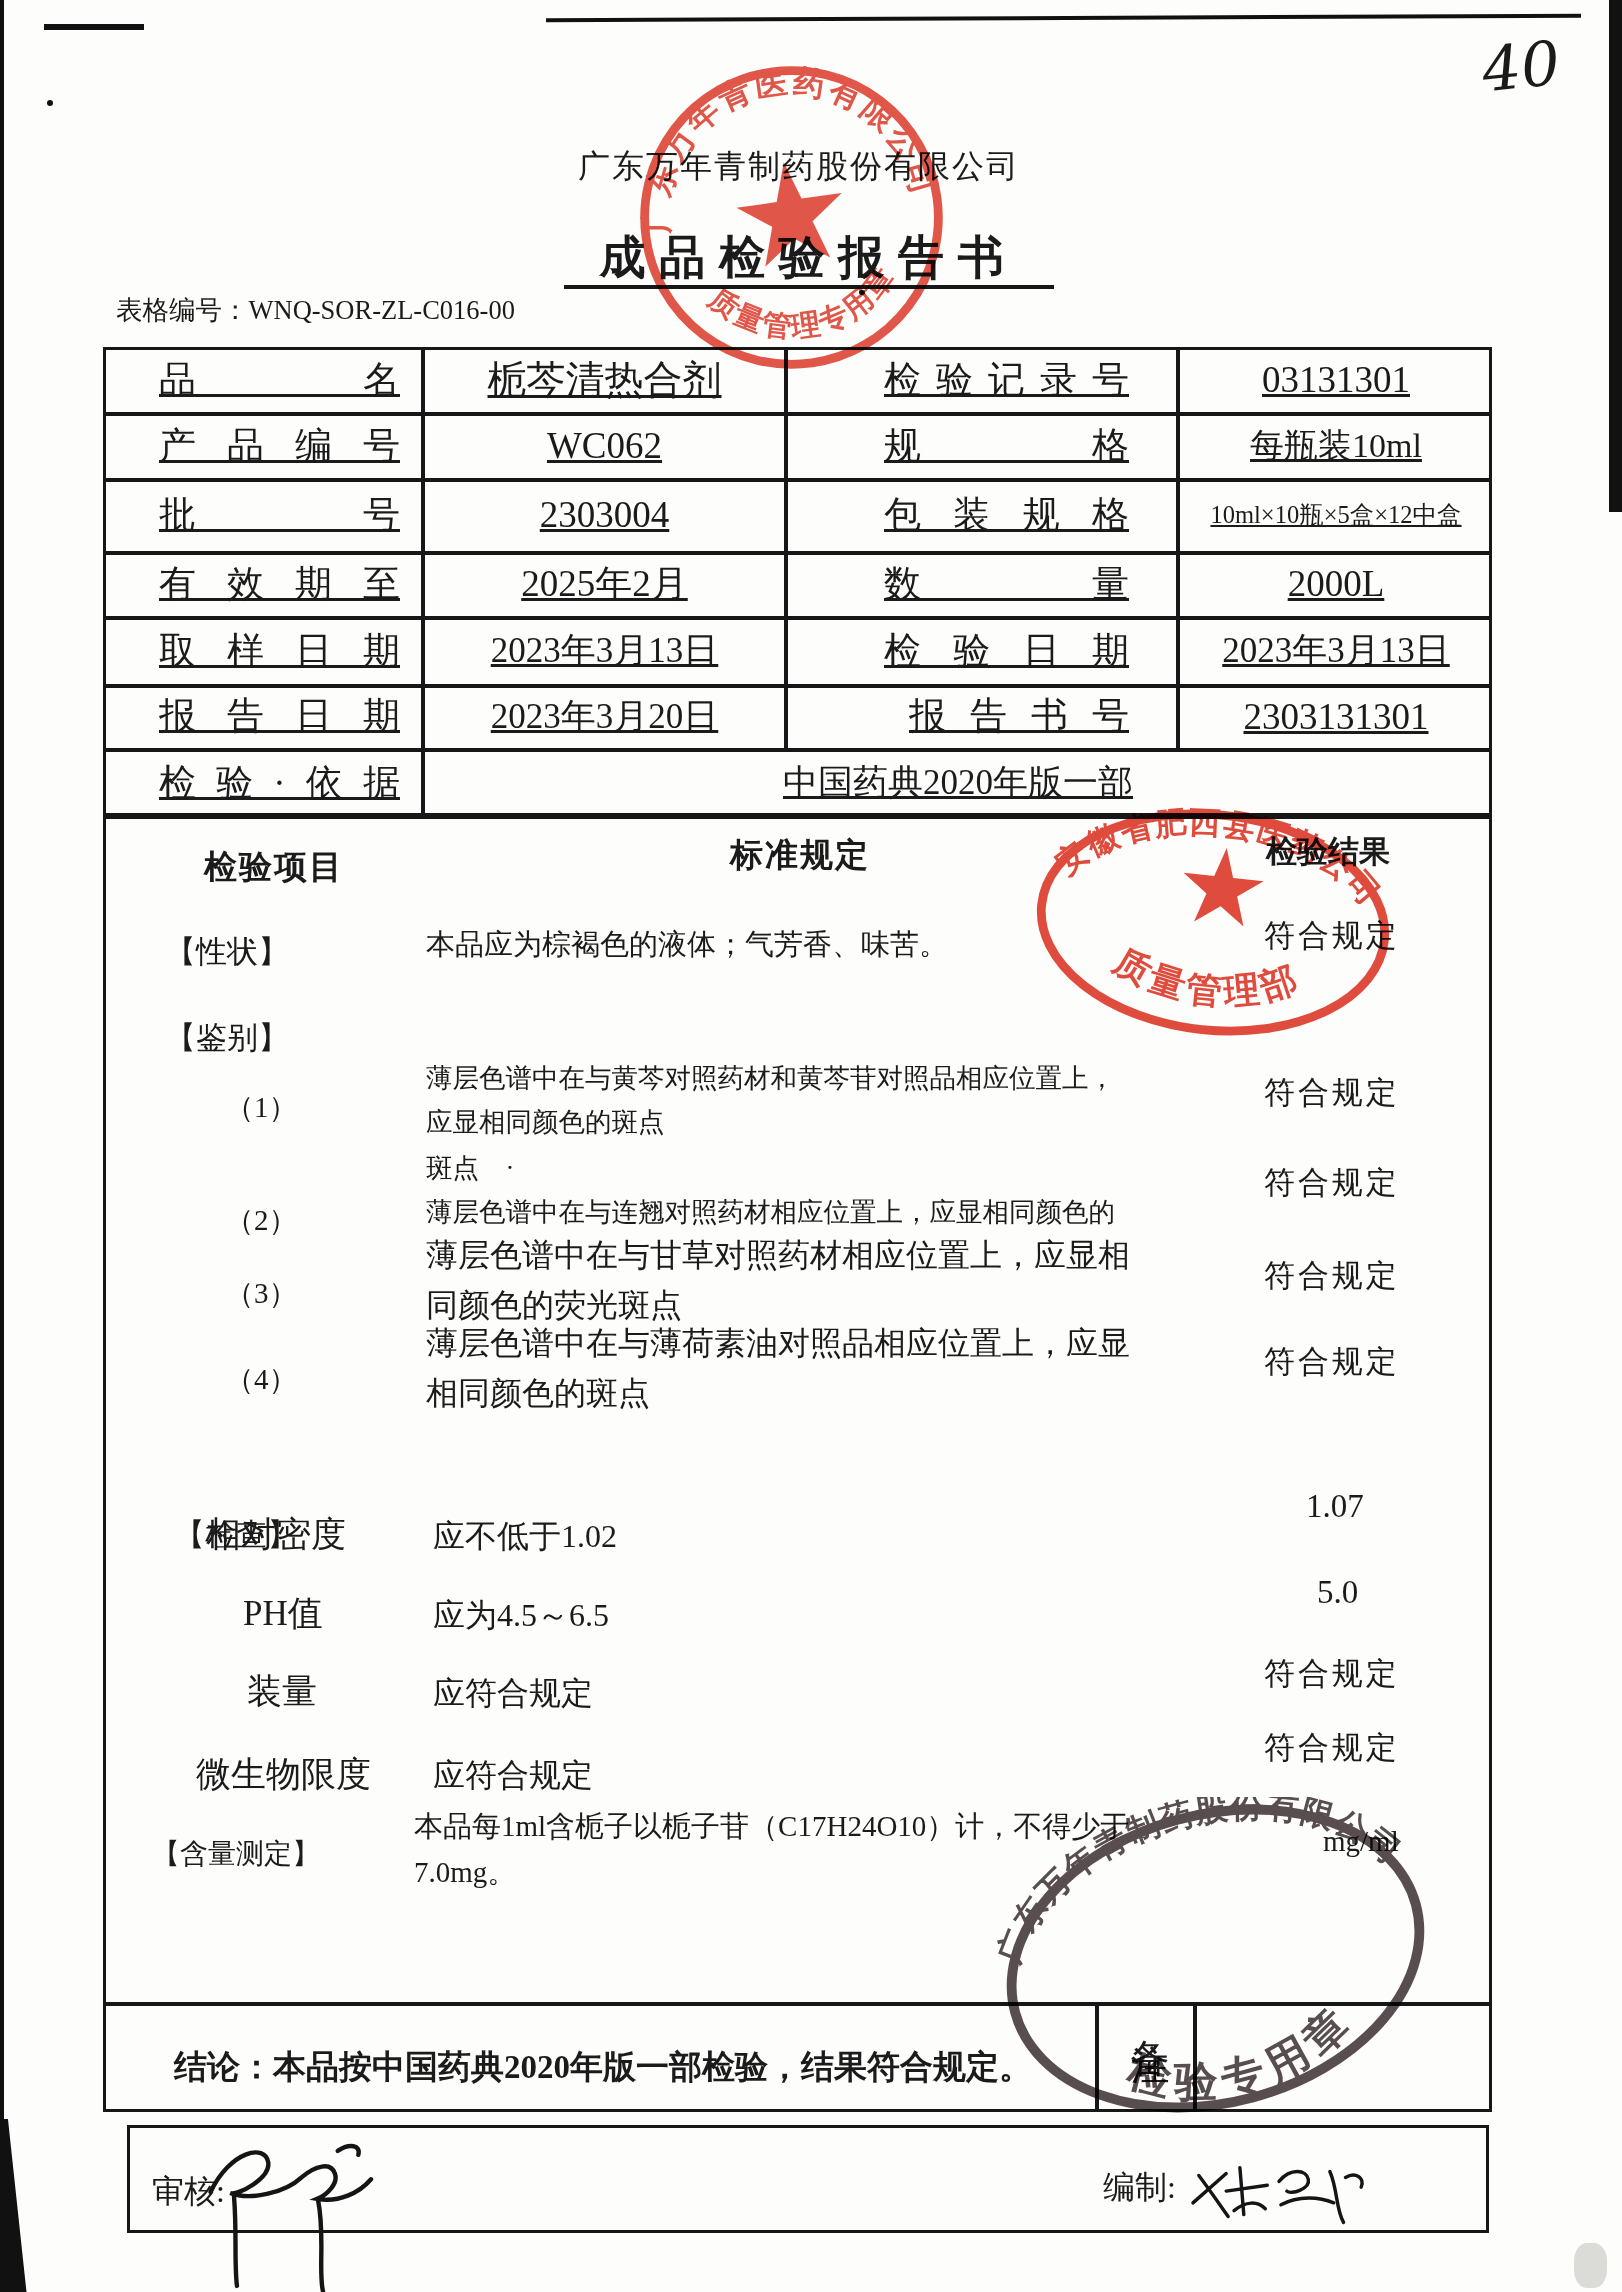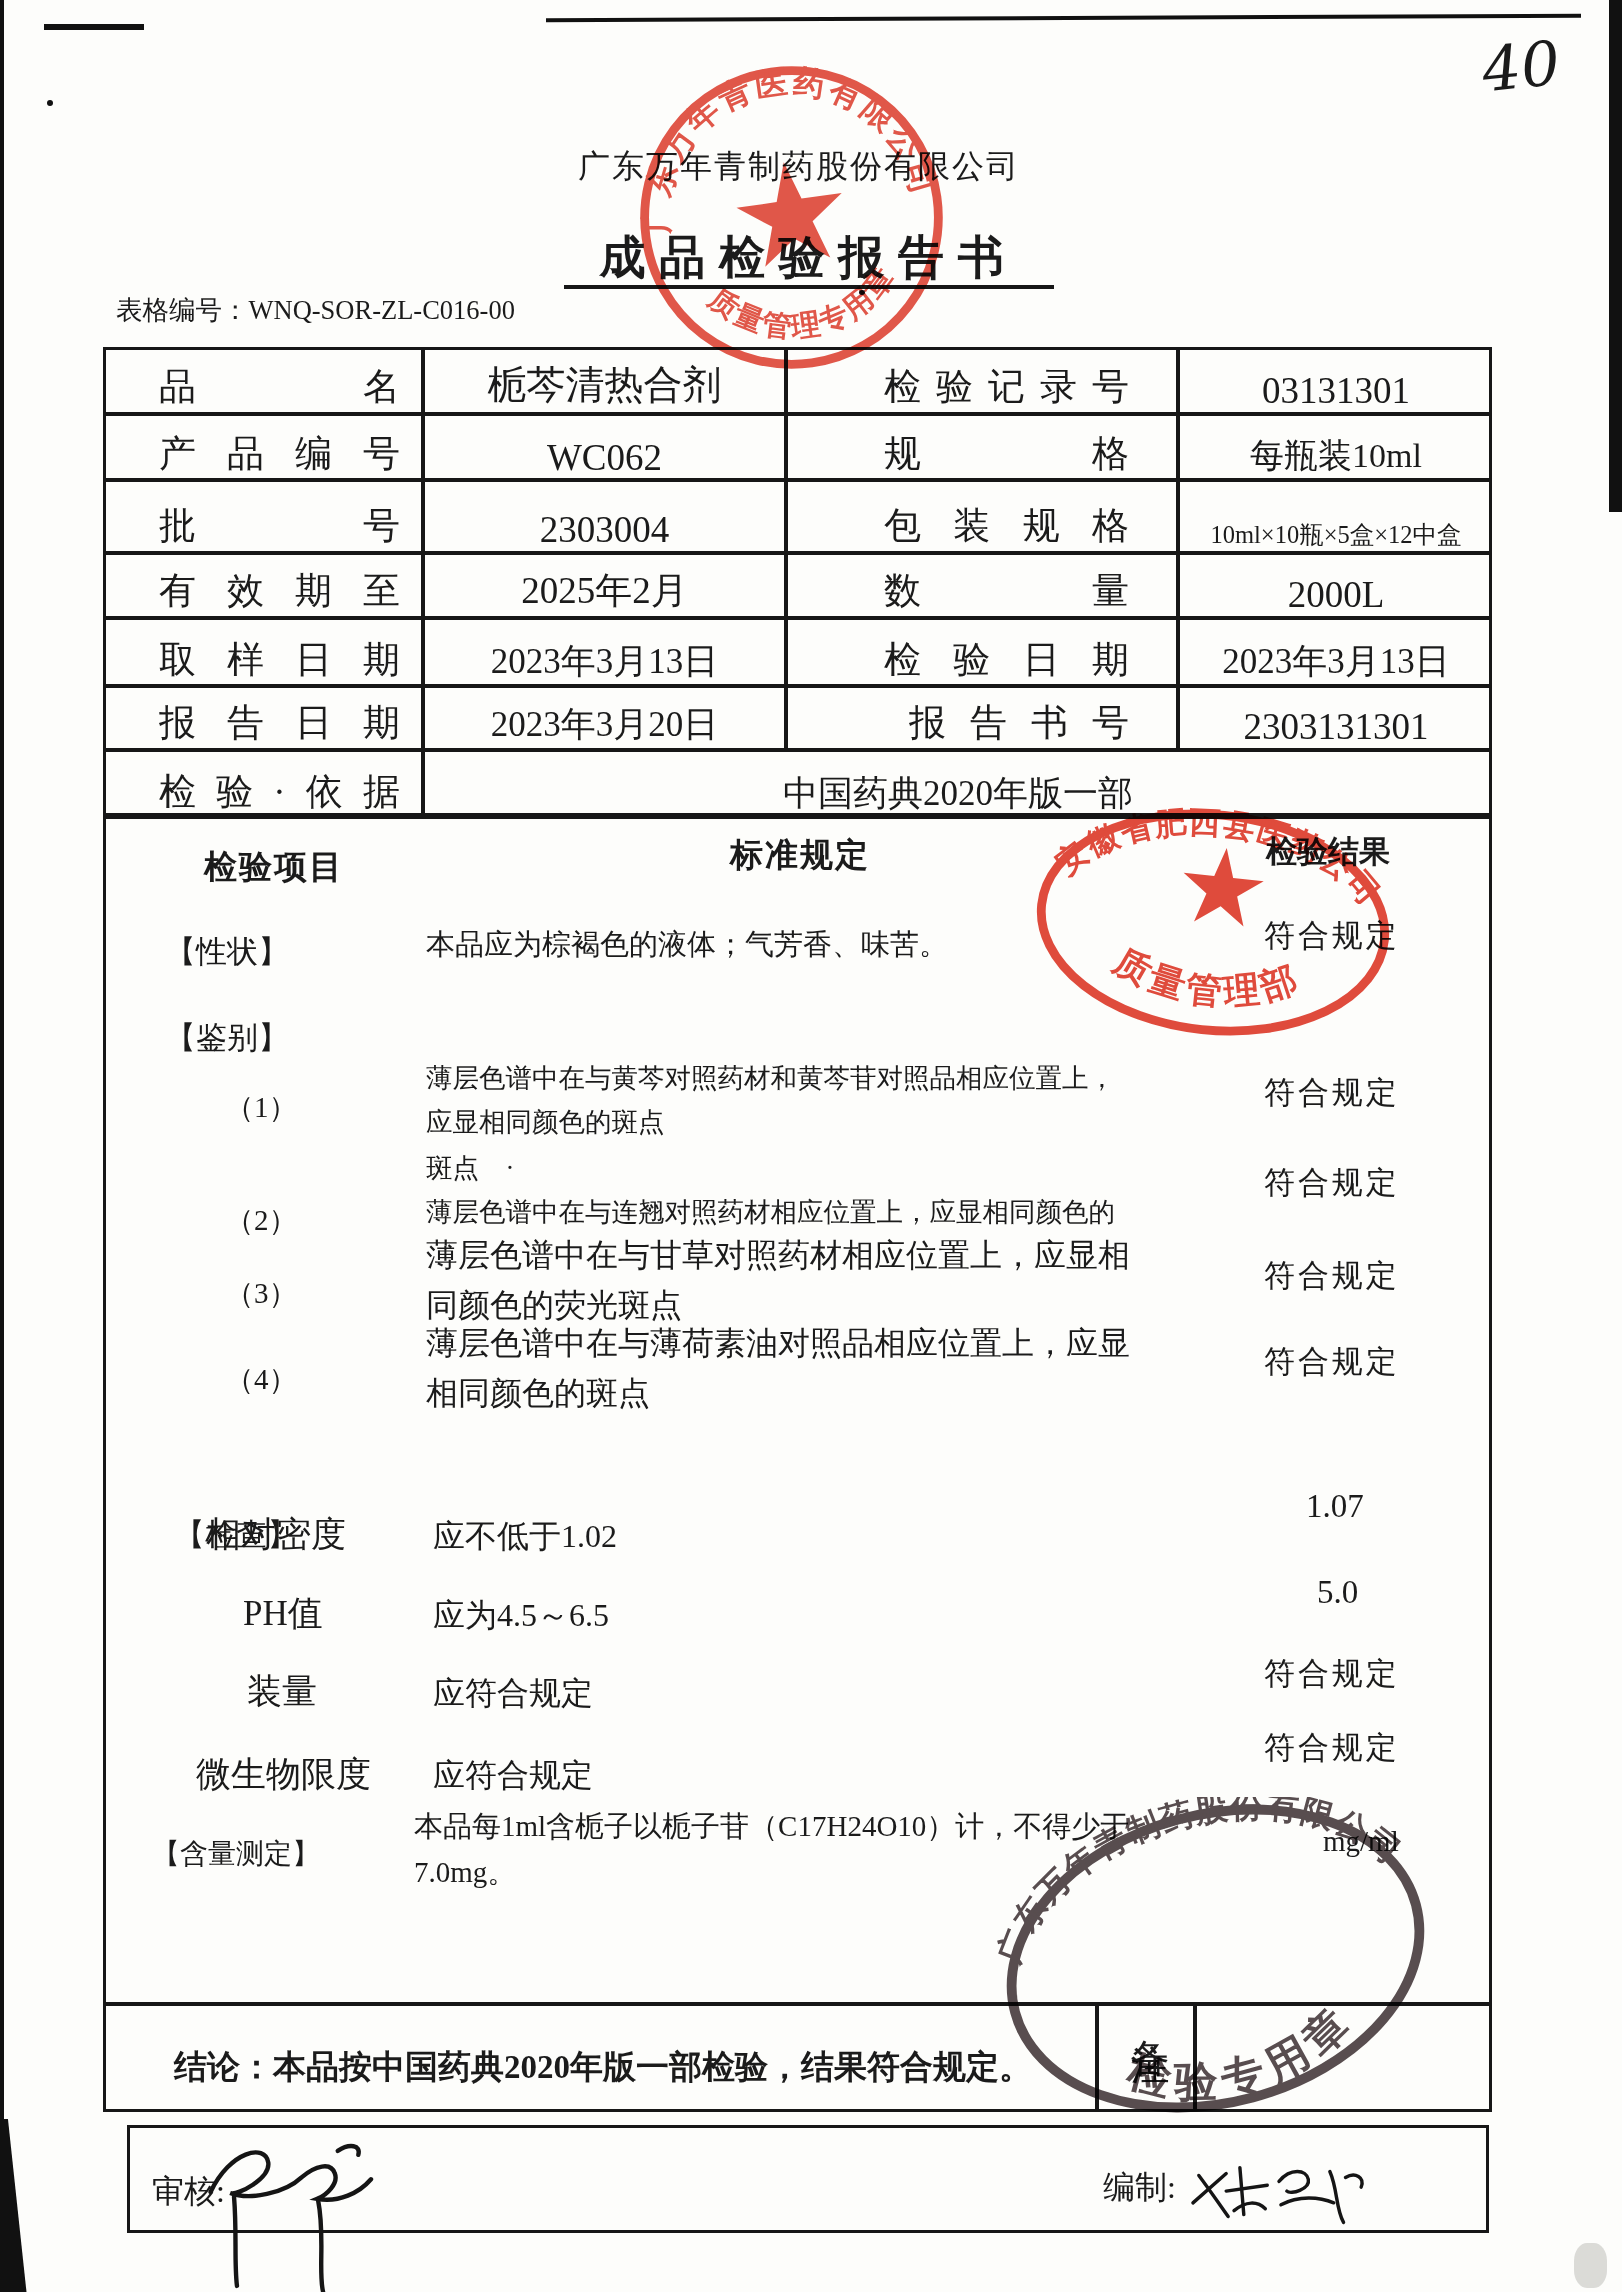--- a/index.html
+++ b/index.html
@@ -2,21 +2,21 @@
 <html><head>
 <meta charset="utf-8">
 <style>
   html,body{margin:0;padding:0;background:#888;}
   .page{position:relative;width:1622px;height:2293px;background:#fdfdfb;color:#1b1b1b;
         font-family:"Liberation Serif","DejaVu Serif",serif;overflow:hidden;margin:0 auto;}
   .abs{position:absolute;}
   .line{position:absolute;background:#171717;}
   .jlabel{text-align:justify;text-align-last:justify;}
   .cjk{white-space:nowrap;}
-  .cell{position:absolute;display:flex;align-items:flex-end;}
+  .cell{position:absolute;display:flex;align-items:center;text-decoration:underline;}
   .center{justify-content:center;text-align:center;}
   .stamp{position:absolute;mix-blend-mode:multiply;}
   .hdr{font-family:Liberation Mono, monospace;font-weight:700;}
   .hei{font-family:"Liberation Sans","DejaVu Sans",sans-serif;}
   .sig{position:absolute;}
   .artifact{position:absolute;background:#111;}
 </style>
 </head>
 <body>
 

